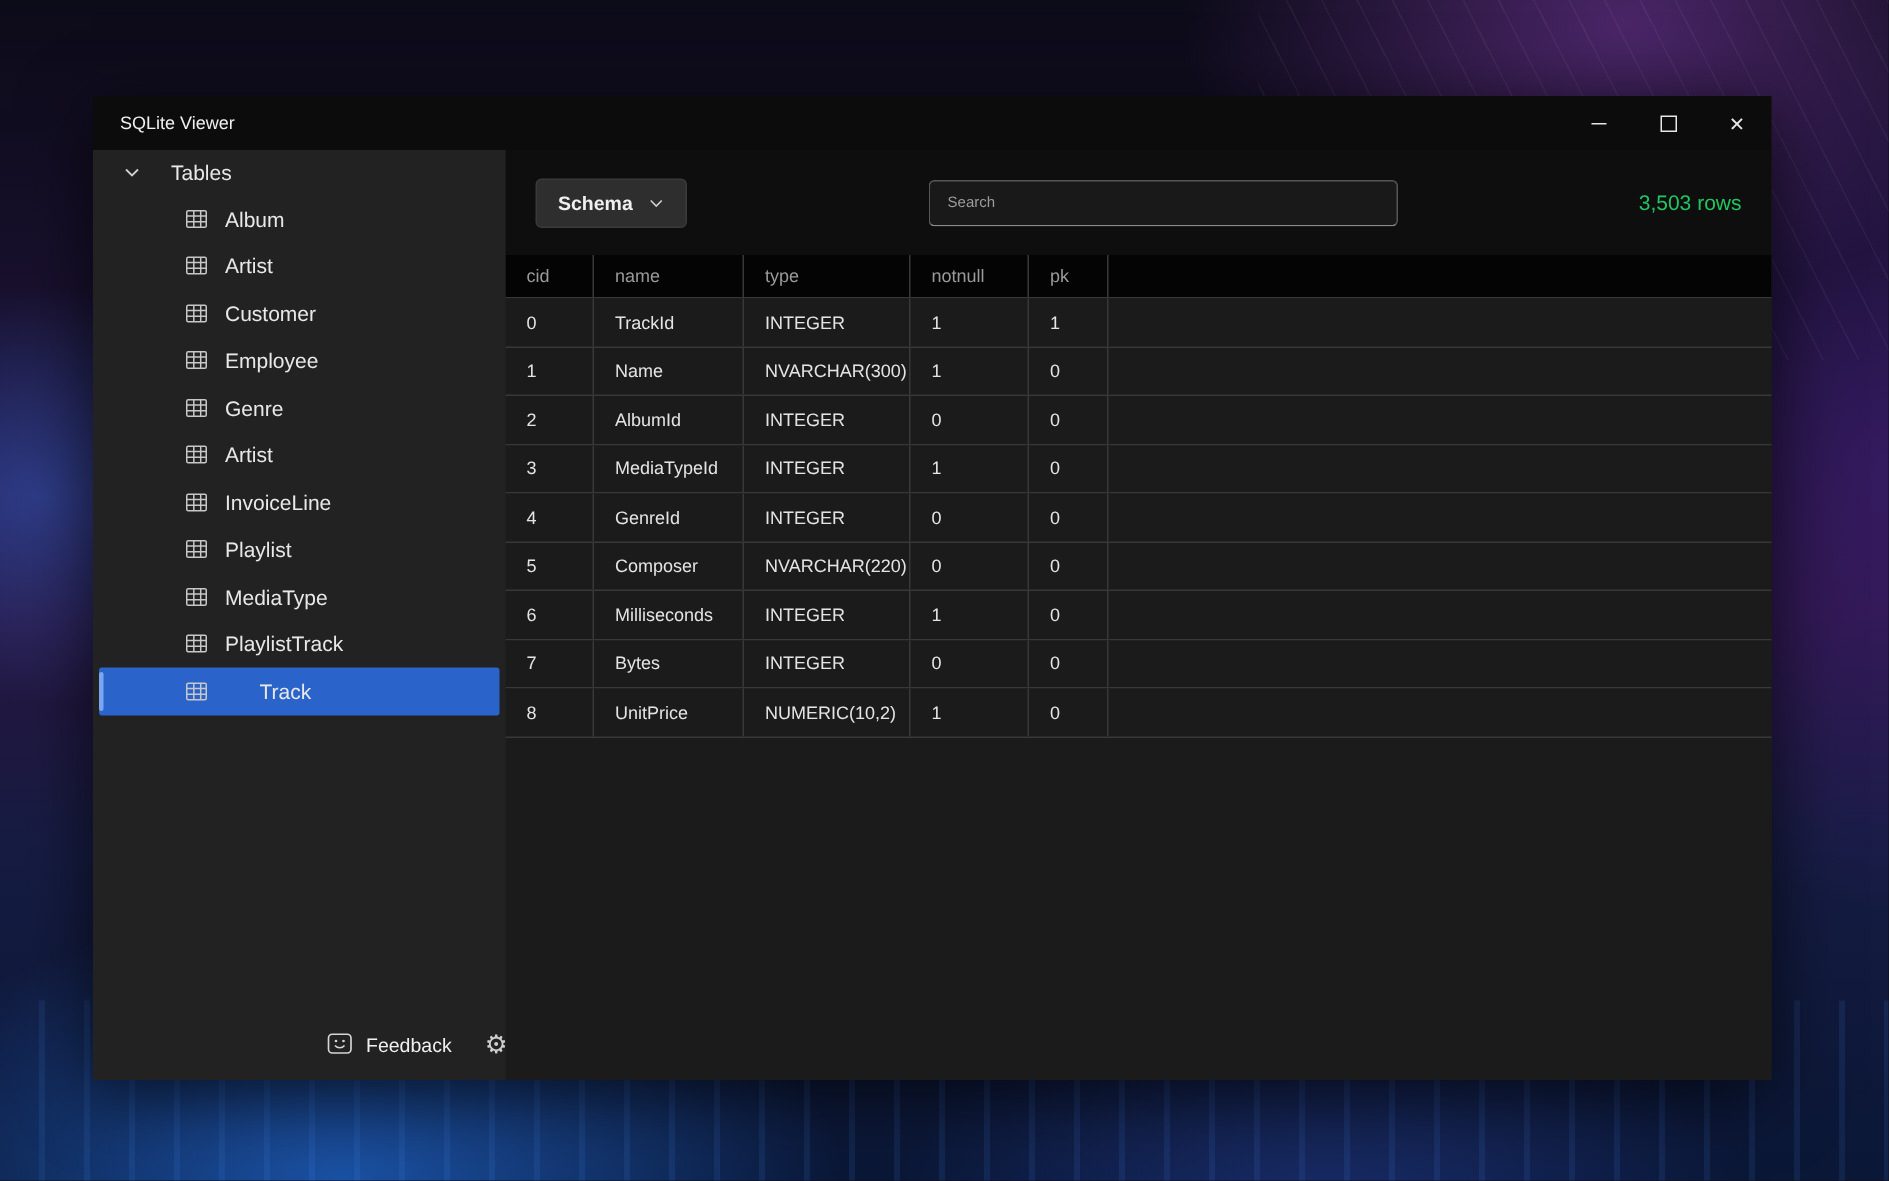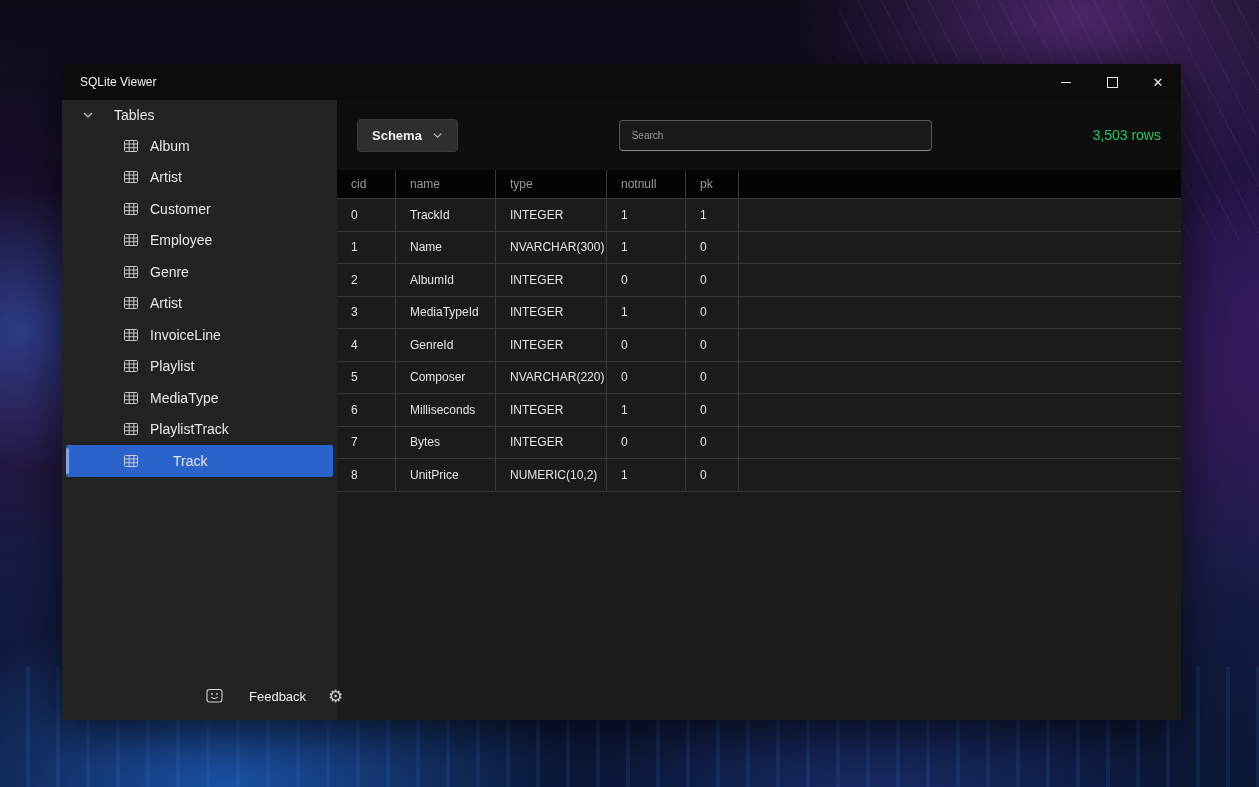--- a/index.html
+++ b/index.html
@@ -36,21 +36,21 @@
   .tree-root{height:30px;display:flex;align-items:center;padding-left:20px;gap:20px;font-size:14px;}
   .chev{display:flex;align-items:center;}
   .tree-item{height:31.5px;display:flex;align-items:center;padding-left:57px;gap:11px;
     font-size:14px;margin:0 4px;border-radius:2px;position:relative;box-sizing:border-box;}
   .tree-item.selected{background:var(--accent,#2a64ca);gap:34px;}
   .tree-item.selected::before{content:"";position:absolute;left:0;top:3px;bottom:3px;width:3px;
     background:#7aa5f0;border-radius:2px;}
   .grid-icon{display:flex;align-items:center;}
   .sidebar-footer{position:absolute;left:0;right:0;bottom:12px;height:24px;
     display:flex;align-items:center;padding-left:144px;}
-  .feedback-btn{display:flex;align-items:center;gap:26px;font-size:13px;color:#f0f0f0;}
+  .feedback-btn{display:flex;align-items:center;gap:9px;font-size:13px;color:#f0f0f0;margin-left:12px;}
   .gear-btn{margin-left:22px;font-size:17px;color:#cfcfcf;line-height:1;}
   
   .content{flex:1;min-width:0;background:#1b1b1b;display:flex;flex-direction:column;}
   .toolbar{height:70px;flex:0 0 auto;background:#0e0e0e;display:flex;align-items:center;padding:0 20px;}
   .schema-btn{height:31px;padding:0 14px;background:#2e2e2e;border:1px solid #3a3a3a;
     border-radius:4px;color:#f0f0f0;font-size:13px;display:flex;align-items:center;gap:10px;font-weight:bold;}
   .search-input{width:313px;height:31px;margin:0 auto;background:#191919;
     border:1px solid #565656;border-bottom:1px solid #8a8a8a;border-radius:4px;
     color:#e8e8e8;padding:0 12px;font-size:10px;box-sizing:border-box;outline:none;
     font-family:"Liberation Sans",sans-serif;}

